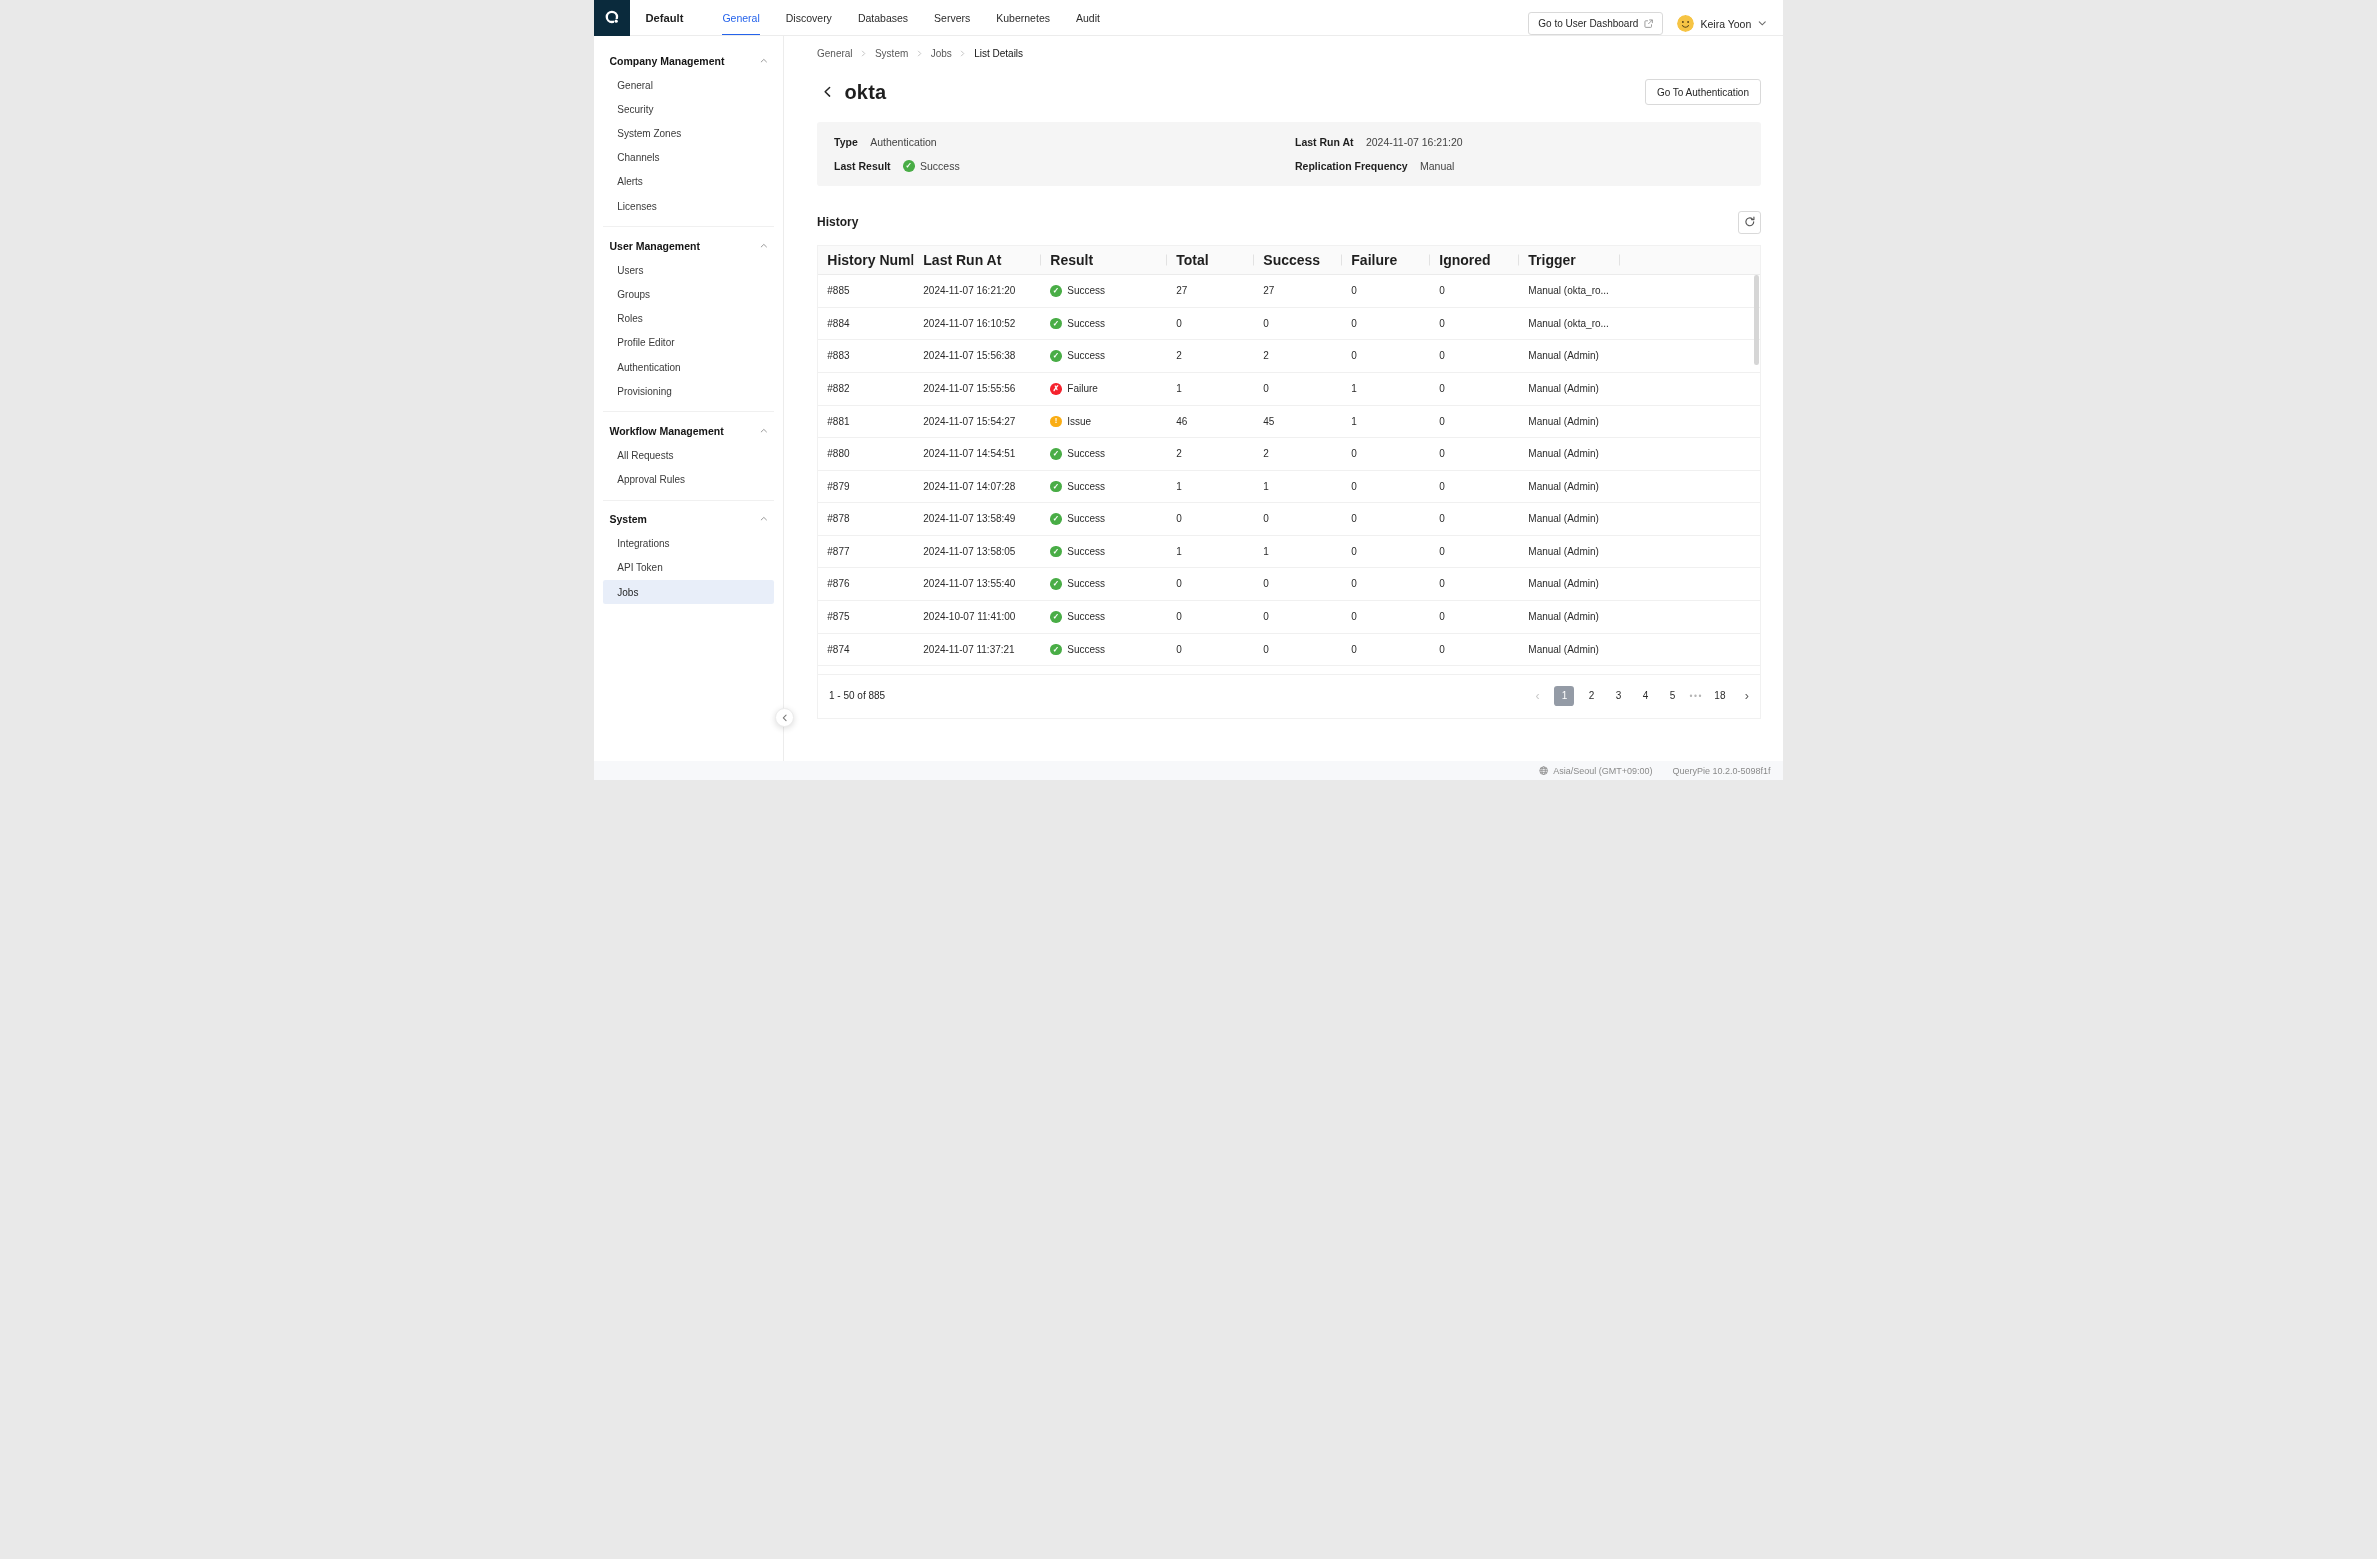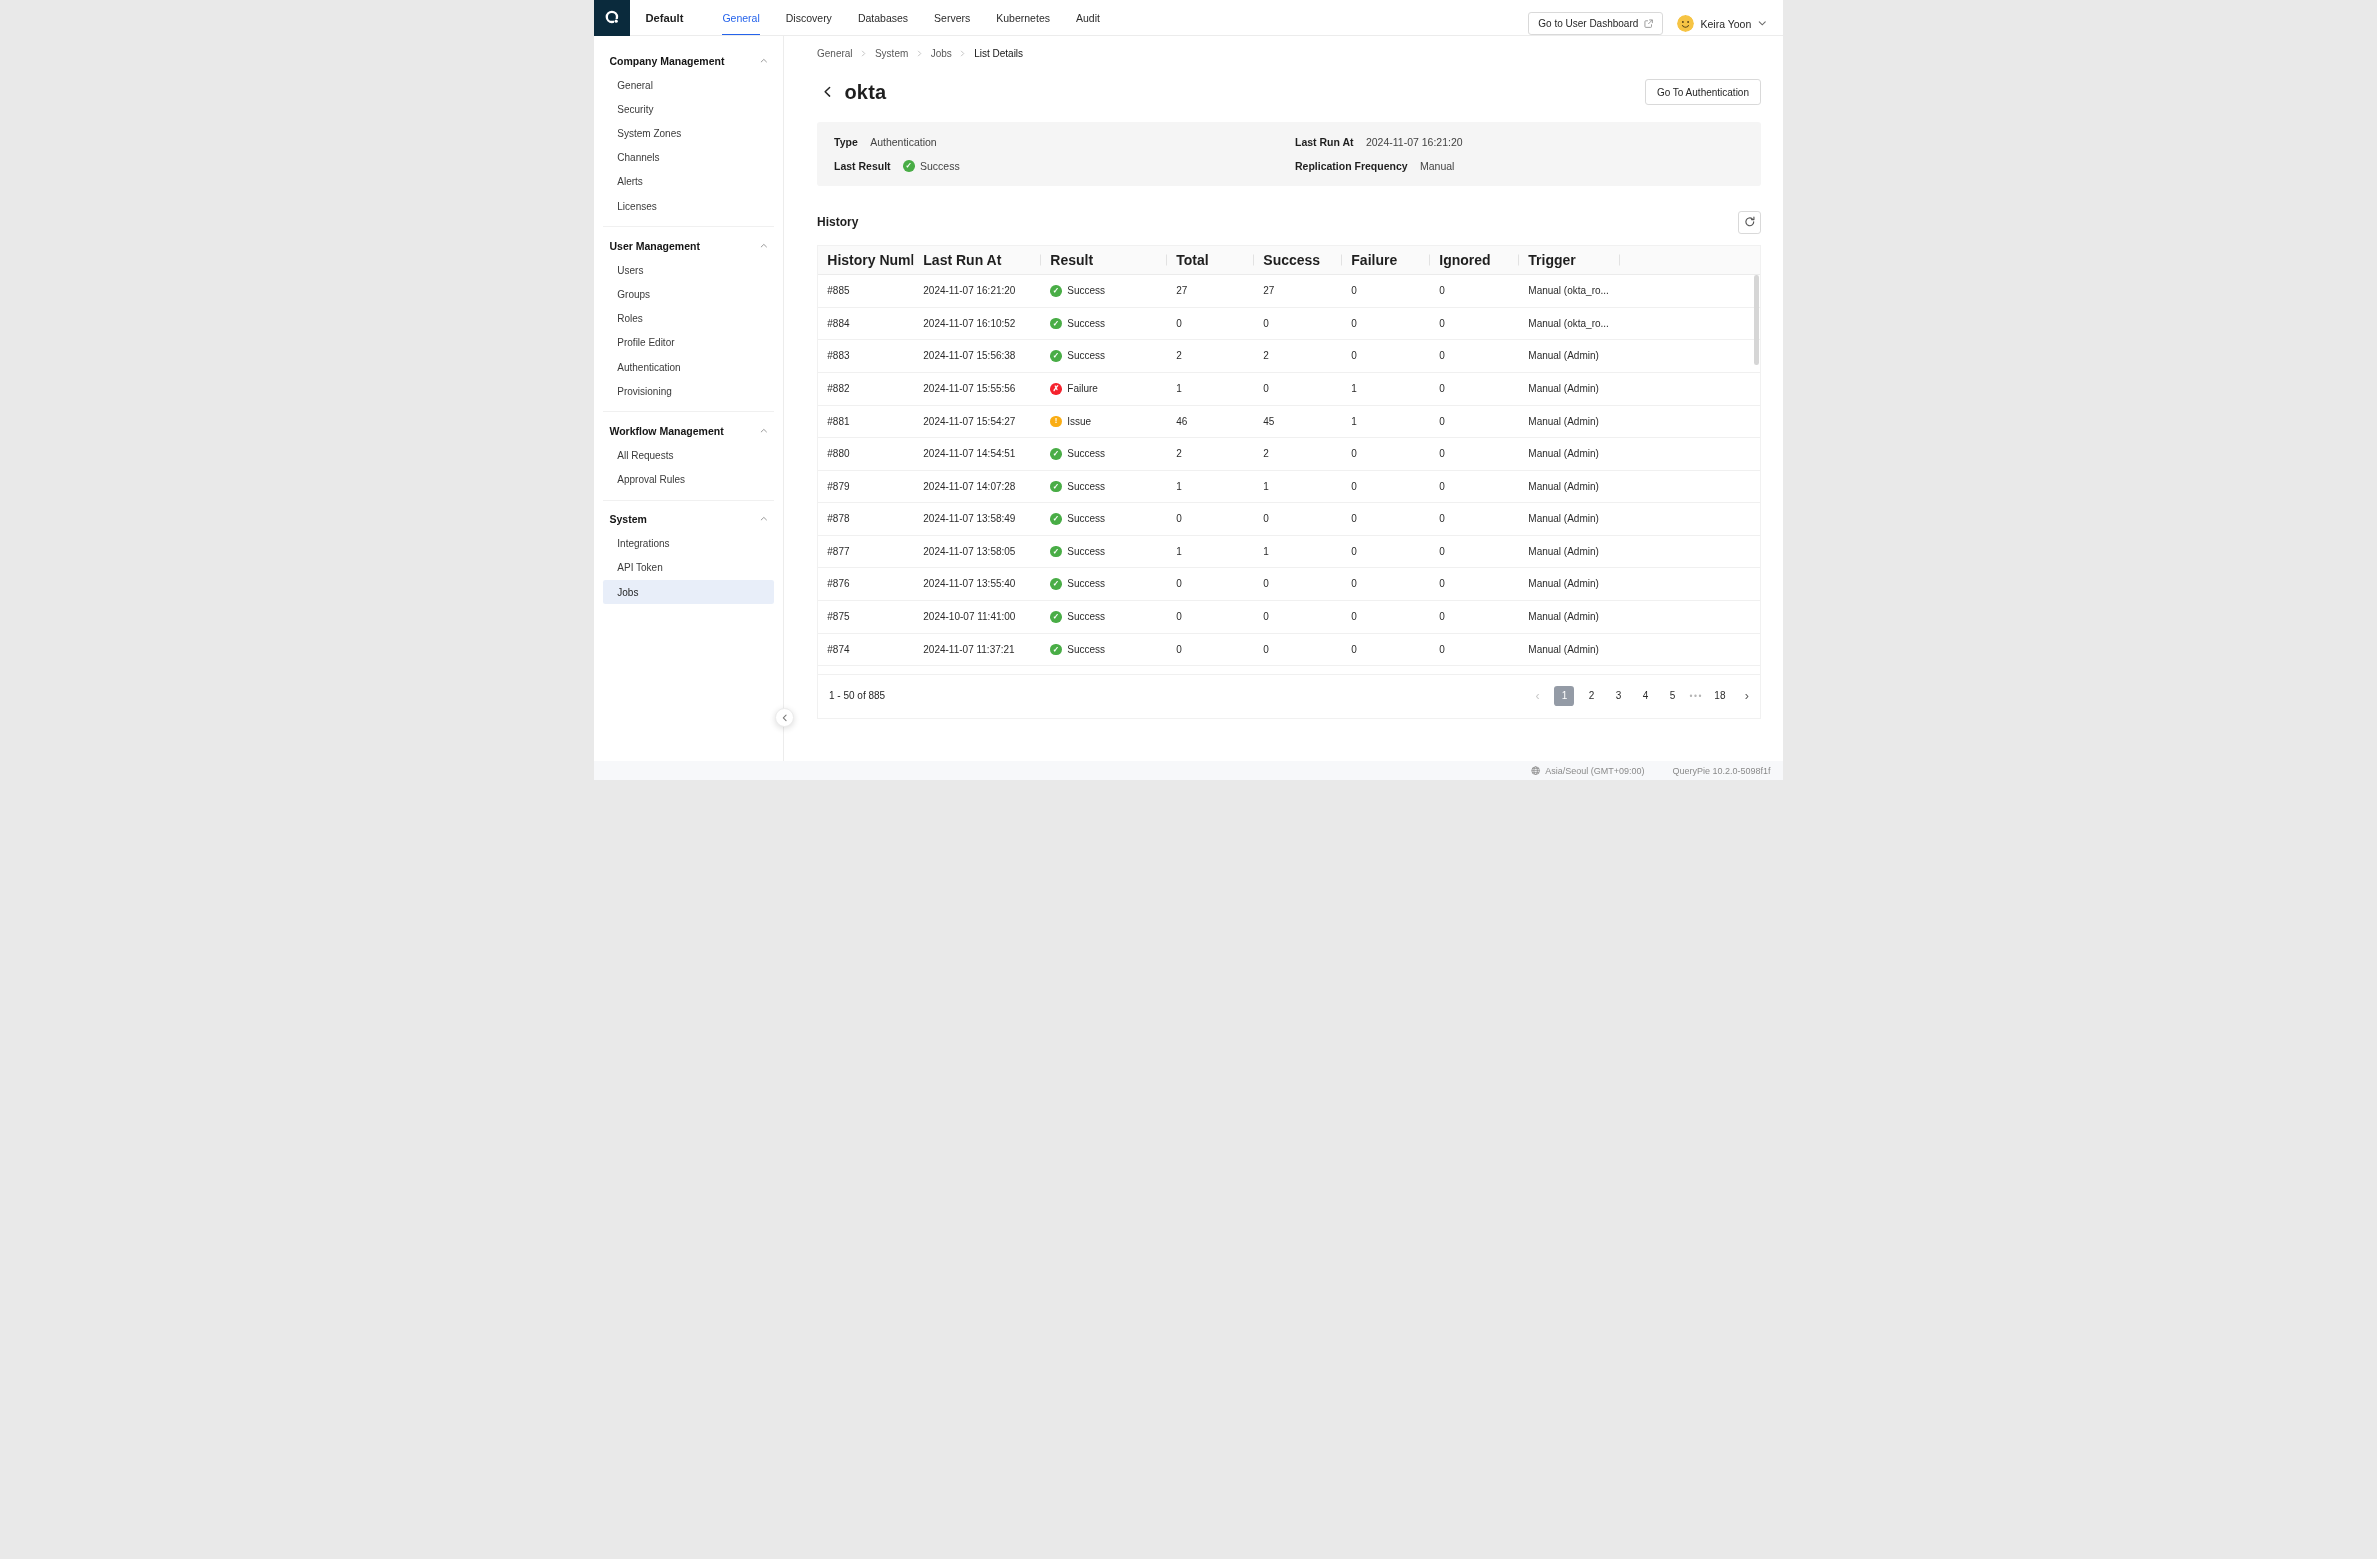--- a/index.html
+++ b/index.html
@@ -75,21 +75,21 @@
   .page-btn { min-width:20px; height:20px; display:flex; align-items:center; justify-content:center; border-radius:3.1px; cursor:pointer; color:#2b2b2b; padding:0 3.9px; }
   .page-btn.current { background:var(--page-current,#949ba6); color:#fff; }
   .page-btn.chev { font-size:12.4px; color:#595959; }
   .page-btn.chev.disabled { color:#c9c9c9; cursor:default; }
   .page-dots { color:#b5b5b5; letter-spacing:1.5px; cursor:pointer; font-size:8.5px; }
 
   
   .collapse-btn { position:absolute; left:181px; top:708px; width:19.4px; height:19.4px; border-radius:50%; background:#fff; border:0.8px solid #ebebeb; box-shadow:0 1.5px 6.2px rgba(0,0,0,.14); display:flex; align-items:center; justify-content:center; cursor:pointer; z-index:6; }
 
   
-  .footer { position:absolute; left:0; right:0; bottom:0; height:18.6px; background:#f7f8fa; display:flex; align-items:center; justify-content:flex-end; padding:0 12.4px; font-size:9px; color:#8a8a8a; gap:28px; }
+  .footer { position:absolute; left:0; right:0; bottom:0; height:18.6px; background:#f7f8fa; display:flex; align-items:center; justify-content:flex-end; padding:0 12.4px; font-size:9px; color:#8a8a8a; gap:20px; }
   .tz { display:flex; align-items:center; gap:4.6px; }
 </style>
 </head>
 <body>
 
 <div class="app">
 
   <header class="topnav">
     <div class="logo">
       <svg width="18.6" height="18.6" viewBox="0 0 24 24">

